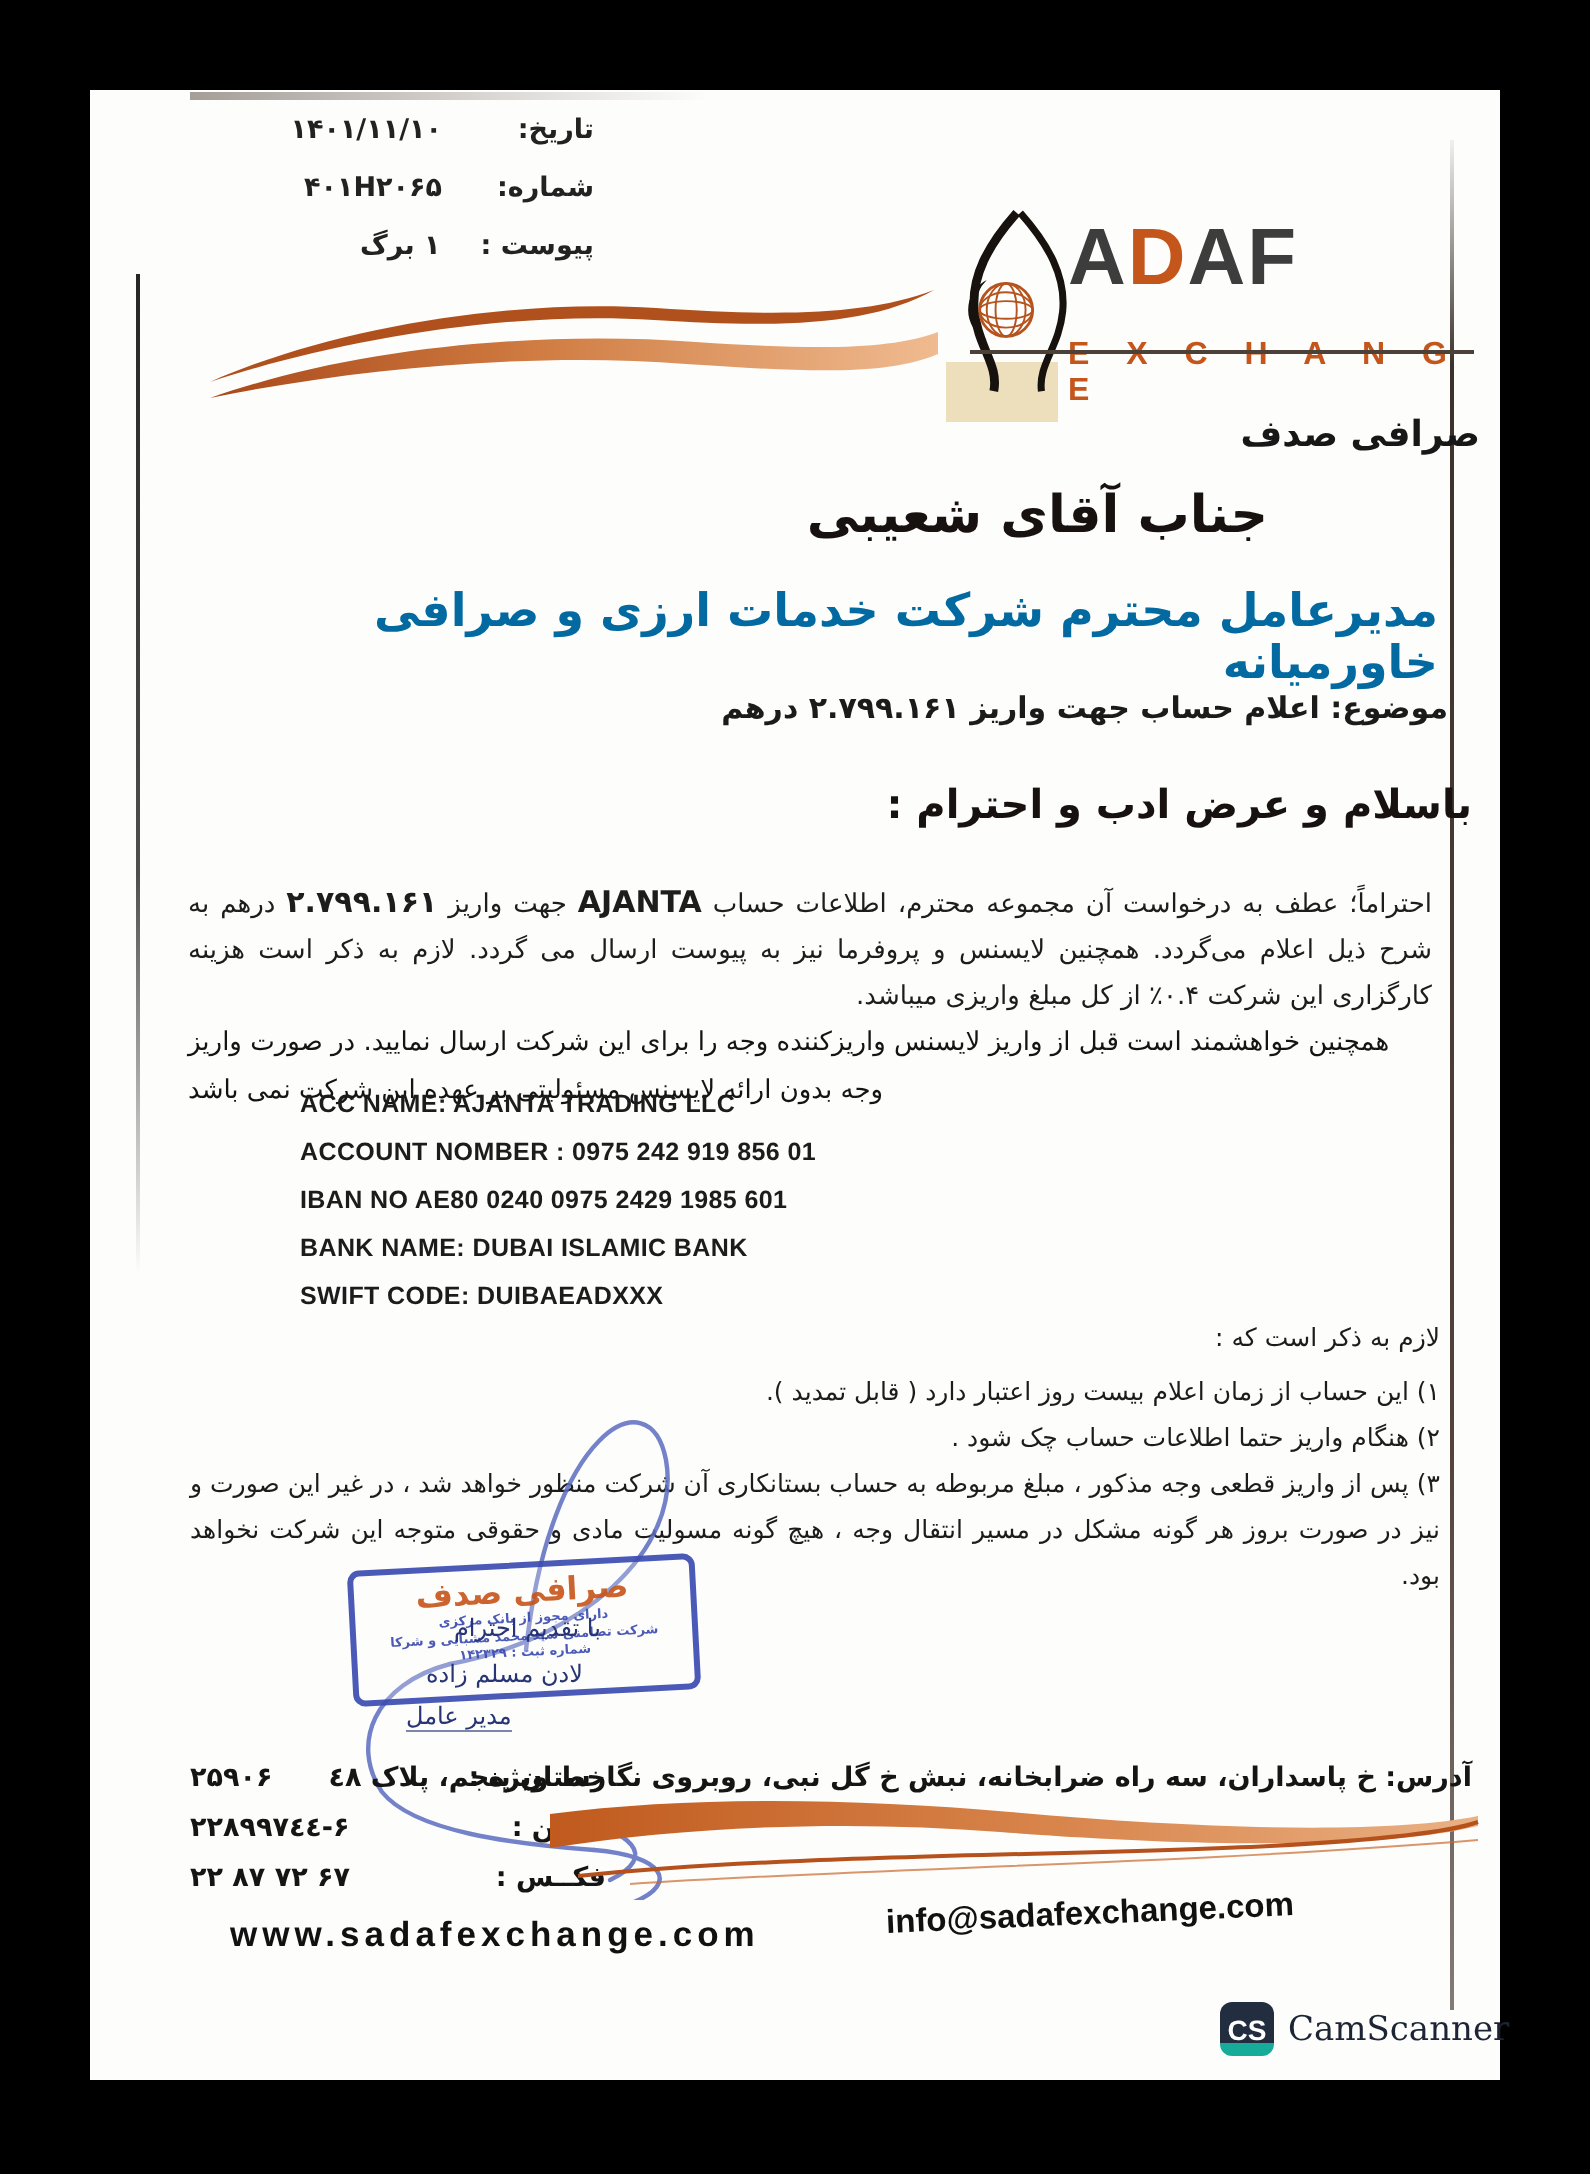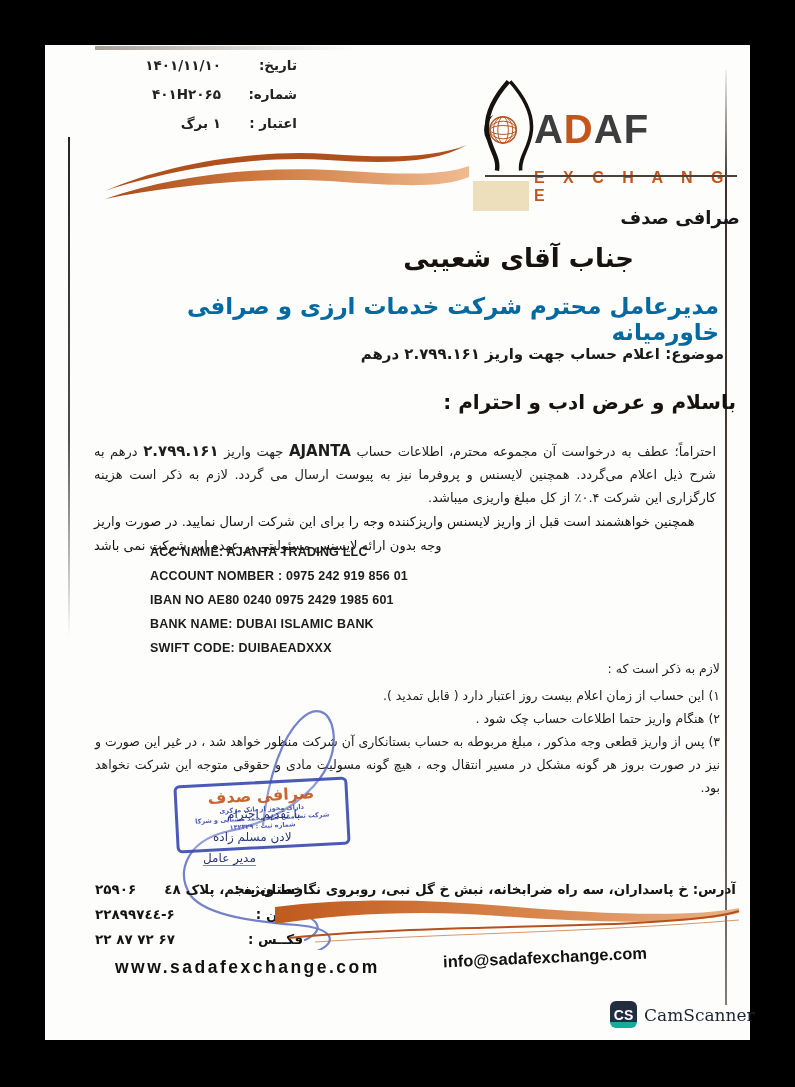--- a/index.html
+++ b/index.html
@@ -20,21 +20,21 @@
   .smudge{left:428px;top:136px;width:56px;height:30px;background:#ead9b0;opacity:.85;}
 
   
   .meta{left:36px;top:12px;width:216px;color:#222;}
   .meta-row{display:flex;direction:rtl;justify-content:flex-start;gap:20px;
     font-size:13.5px;font-weight:bold;margin-bottom:13px;}
   .meta-row .lbl{min-width:56px;}
 
   
   .logo{left:440px;top:28px;width:255px;}
-  .logo-row{display:flex;align-items:flex-start;}
+  .logo-row{display:flex;align-items:center;}
   .logo-icon{width:58px;height:106px;margin-left:-4px;}
   .logo-word{font-size:40px;font-weight:bold;letter-spacing:1px;color:#3d3d3d;
     line-height:1;margin-top:36px;font-family:"Liberation Sans",sans-serif;}
   .logo-word .d{color:#c4561c;}
   .logo-exchange{font-size:16px;font-weight:bold;letter-spacing:7px;color:#c4561c;
     margin-top:20px;font-family:"Liberation Sans",sans-serif;}
   .logo-fa{font-size:18px;font-weight:bold;color:#171717;margin-top:2px;direction:rtl;}
   .logo-texts{display:flex;flex-direction:column;}
   .logo-divider{left:440px;top:130px;width:252px;height:1.5px;background:#4c4138;}
   .logo-reg{left:438px;top:134px;width:256px;direction:rtl;text-align:right;
@@ -110,21 +110,21 @@
     <div class="abs meta">
       <div class="meta-row">
         <span class="lbl">تاریخ:</span>
         <span class="ltr">۱۴۰۱/۱۱/۱۰</span>
       </div>
       <div class="meta-row">
         <span class="lbl">شماره:</span>
         <span class="ltr">۴۰۱H۲۰۶۵</span>
       </div>
       <div class="meta-row">
-        <span class="lbl">اعتبار :</span>
+        <span class="lbl">پیوست :</span>
         <span class="rtl">۱ برگ</span>
       </div>
     </div>
 
     <div class="abs logo">
       <div class="logo-row">
         <svg class="logo-icon" viewBox="0 0 60 105">
           <path d="M31,2 C15,20 5,38 7,58 C9,78 21,88 18,103" stroke="#17120e" stroke-width="5" fill="none"></path>
           <path d="M33,2 C49,20 59,38 57,58 C55,78 43,88 45,103" stroke="#17120e" stroke-width="4" fill="none"></path>
           <path d="M14,40 A19,19 0 0,0 14,74 A24,24 0 0,1 14,40 Z" fill="#17120e"></path>

